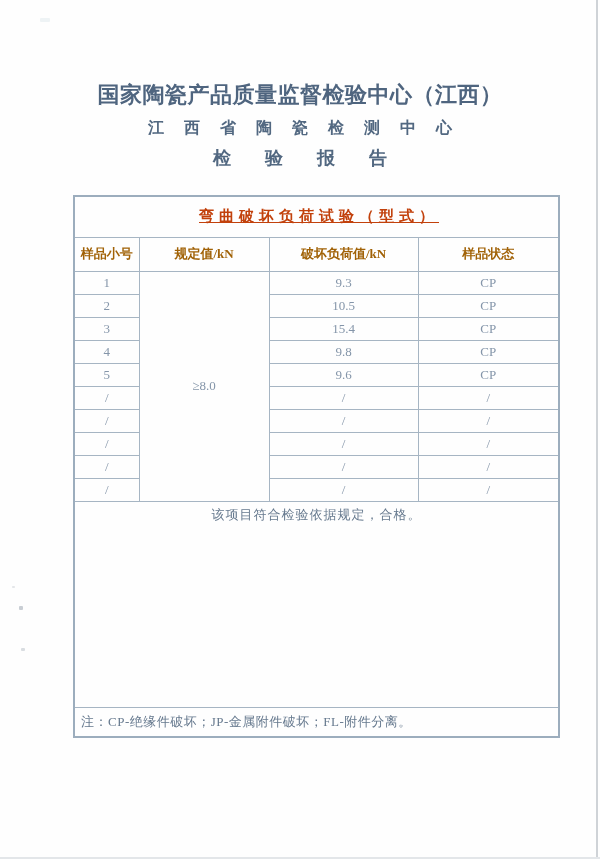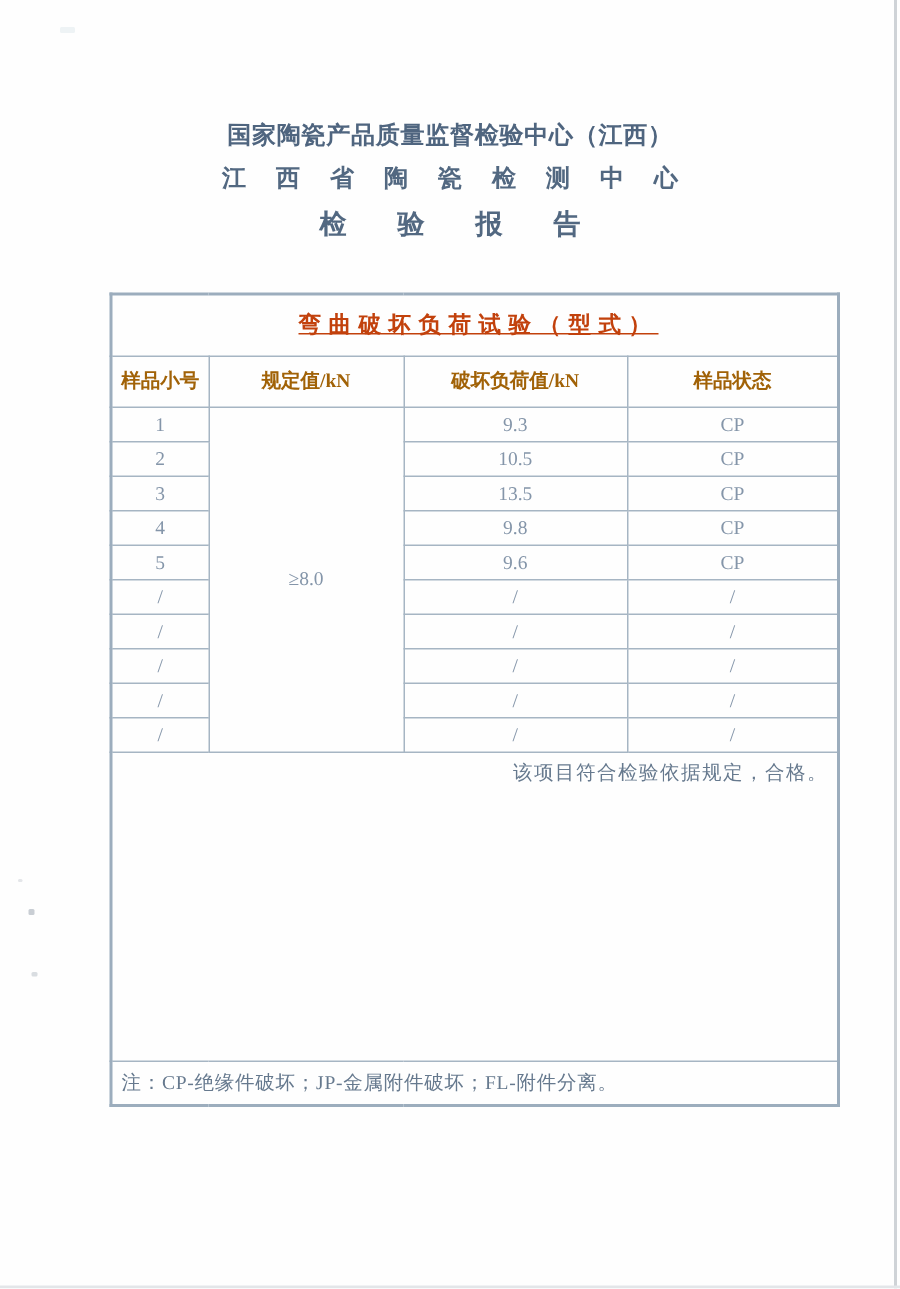--- a/index.html
+++ b/index.html
@@ -25,21 +25,21 @@
     background: #e3e6e9;
   }
   .speck { position: absolute; background: #c9ced4; border-radius: 1px; }
   .speck.s1 { left: 19px; top: 606px; width: 4px; height: 4px; }
   .speck.s2 { left: 21px; top: 648px; width: 4px; height: 3px; opacity:.7; }
   .speck.s3 { left: 12px; top: 586px; width: 3px; height: 2px; opacity:.5; }
   .speck.s4 { left: 40px; top: 18px; width: 10px; height: 4px; background:#eef3f5; }
 
   .header { position: absolute; left: 0; top: 80px; width: 600px; text-align: center; }
   .h-line1 {
-    font-size: 16px; font-weight: bold; color: #4f657f;
+    font-size: 22px; font-weight: bold; color: #4f657f;
     letter-spacing: 0.5px;
   }
   .h-line2 {
     margin-top: 8px; font-size: 16px; font-weight: bold; color: #526881;
     letter-spacing: 20px; text-indent: 20px;
   }
   .h-line3 {
     margin-top: 7px; font-size: 18px; font-weight: bold; color: #526881;
     letter-spacing: 34px; text-indent: 34px;
   }
@@ -63,21 +63,21 @@
   .report-table { border: 2px solid #9cadbd; }
   .col1 { width: 65px; } .col2 { width: 130px; } .col3 { width: 149px; } .col4 { width: 141px; }
   td.title-cell {
     height: 41px; font-size: 15px; font-weight: bold; color: #c2410c;
     letter-spacing: 5px; text-indent: 5px; text-decoration: underline;
   }
   td.head-cell { height: 34px; font-size: 13px; color: #a16207; font-weight: bold; }
   tr.data-row td { height: 23px; color: #8495a9; font-size: 13px; }
   td.spec-cell { color: #7d8fa3; font-size: 13.5px; }
   td.conclusion-cell {
-    height: 206px; text-align: right; vertical-align: top;
+    height: 206px; text-align: center; vertical-align: top;
     padding: 4px 6px; font-size: 13px; color: #66798e; letter-spacing: 1px;
   }
   td.note-cell {
     height: 30px; text-align: left; padding: 0 6px;
     font-size: 13px; color: #66798e; letter-spacing: .5px; margin-left: 32px;
   }
 </style>
 </head>
 <body>
 
@@ -120,21 +120,21 @@
         <td>9.3</td>
         <td>CP</td>
       </tr>
       <tr class="data-row">
         <td>2</td>
         <td>10.5</td>
         <td>CP</td>
       </tr>
       <tr class="data-row">
         <td>3</td>
-        <td>13.5</td>
+        <td>15.4</td>
         <td>CP</td>
       </tr>
       <tr class="data-row">
         <td>4</td>
         <td>9.8</td>
         <td>CP</td>
       </tr>
       <tr class="data-row">
         <td>5</td>
         <td>9.6</td>

